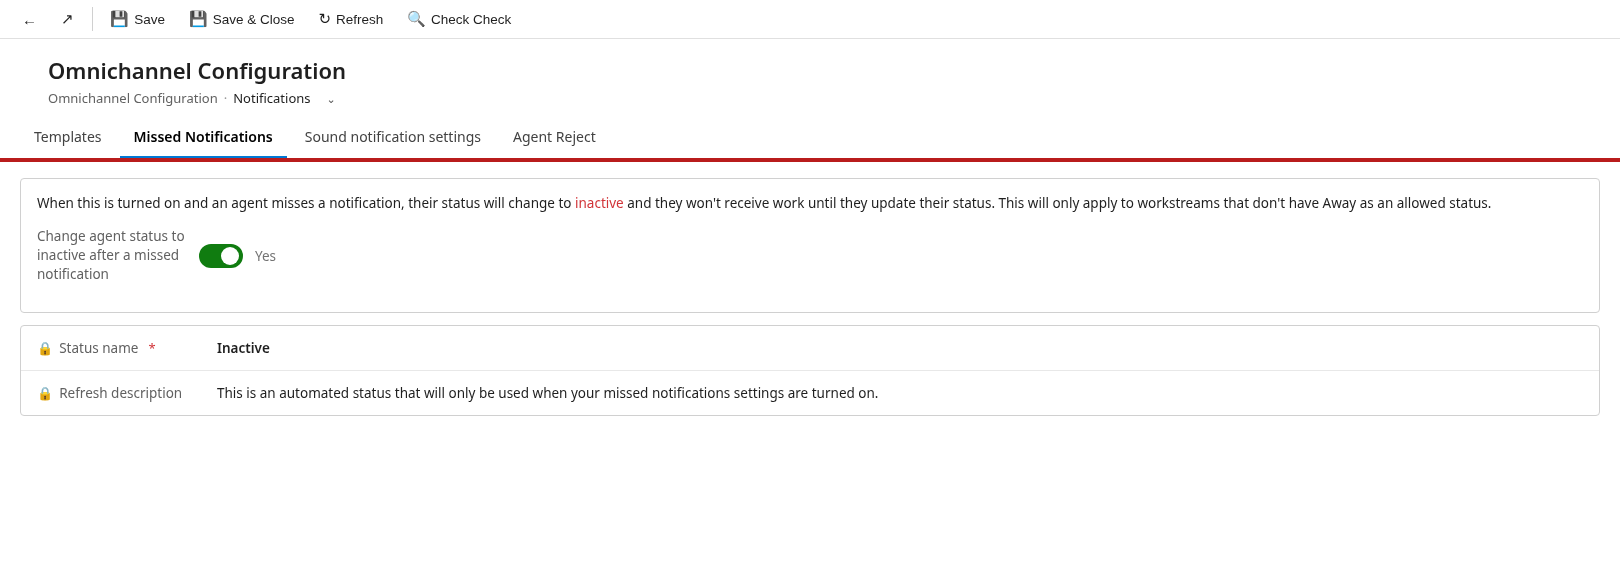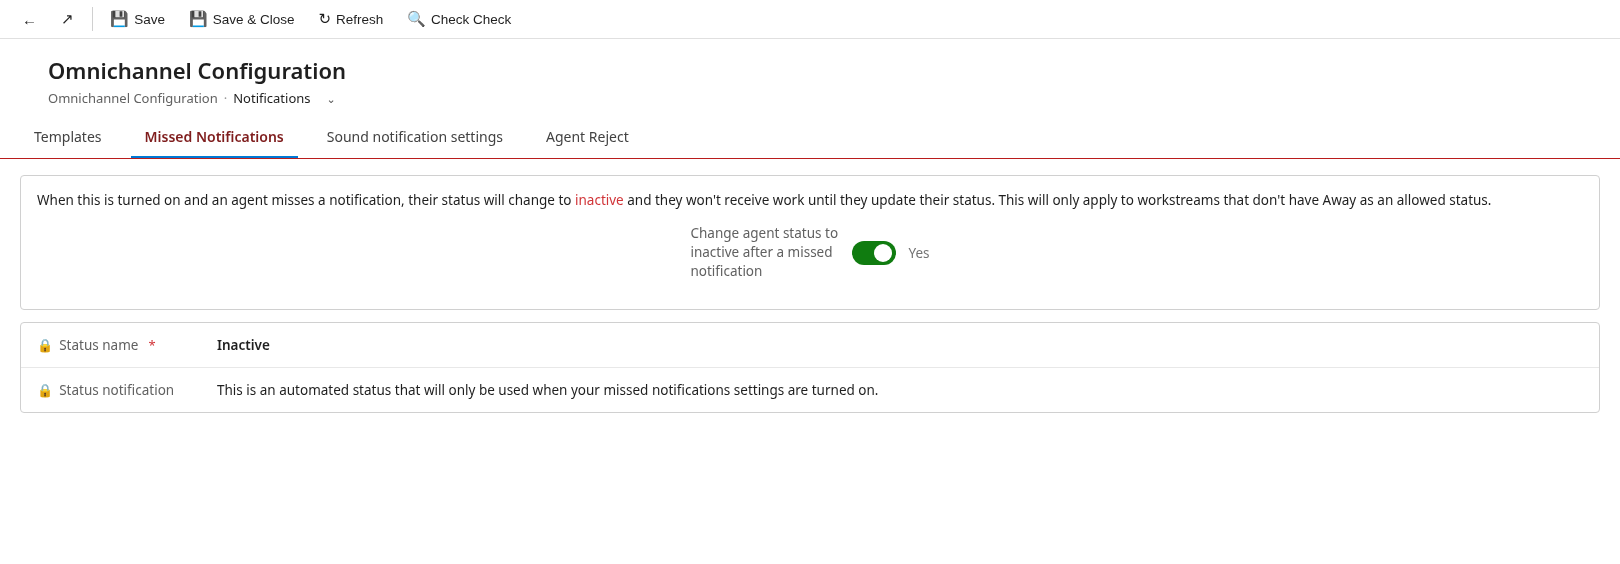--- a/index.html
+++ b/index.html
@@ -63,34 +63,34 @@
       align-items: center;
       gap: 16px;
     }
     .chevron-down { font-size: 11px; color: #555; }
 
     
     .tabs {
       display: flex;
       align-items: flex-end;
       padding: 0 20px;
-      border-bottom: 1px solid #b91c1c;
-      gap: 15px;
+      border-bottom: 4px solid #b91c1c;
+      gap: 4px;
     }
     .tab {
       padding: 8px 14px 10px 14px;
       cursor: pointer;
       font-size: 14px;
       color: #424242;
       border-bottom: 2px solid transparent;
       white-space: nowrap;
       user-select: none;
     }
     .tab.active {
-      color: #7f1d1d;
+      color: #000000;
       font-weight: 600;
       border-bottom: 2px solid #0078d4;
     }
 
     
     .content {
       padding: 16px 20px;
     }
 
     
@@ -105,21 +105,20 @@
       line-height: 1.5;
       margin-bottom: 14px;
     }
     .info-text .highlight { color: #d13438; }
 
     
     .toggle-row {
       display: flex;
       align-items: center;
       gap: 12px;
-      justify-content: center;
     }
     .toggle-label {
       font-size: 13.5px;
       color: #616161;
       line-height: 1.4;
       max-width: 150px;
     }
     .toggle-switch {
       position: relative;
       display: inline-block;
@@ -261,18 +260,18 @@
         <span class="lock-icon">🔒</span>
         <span>Status name</span>
         <span class="required-star">*</span>
       </div>
       <div class="field-value bold">Inactive</div>
     </div>
 
     <div class="field-row">
       <div class="field-label-wrap">
         <span class="lock-icon">🔒</span>
-        <span>Status notification</span>
+        <span>Refresh description</span>
       </div>
       <div class="field-value">This is an automated status that will only be used when your missed notifications settings are turned on.</div>
     </div>
   </div>
 </div>
 
 </body></html>

